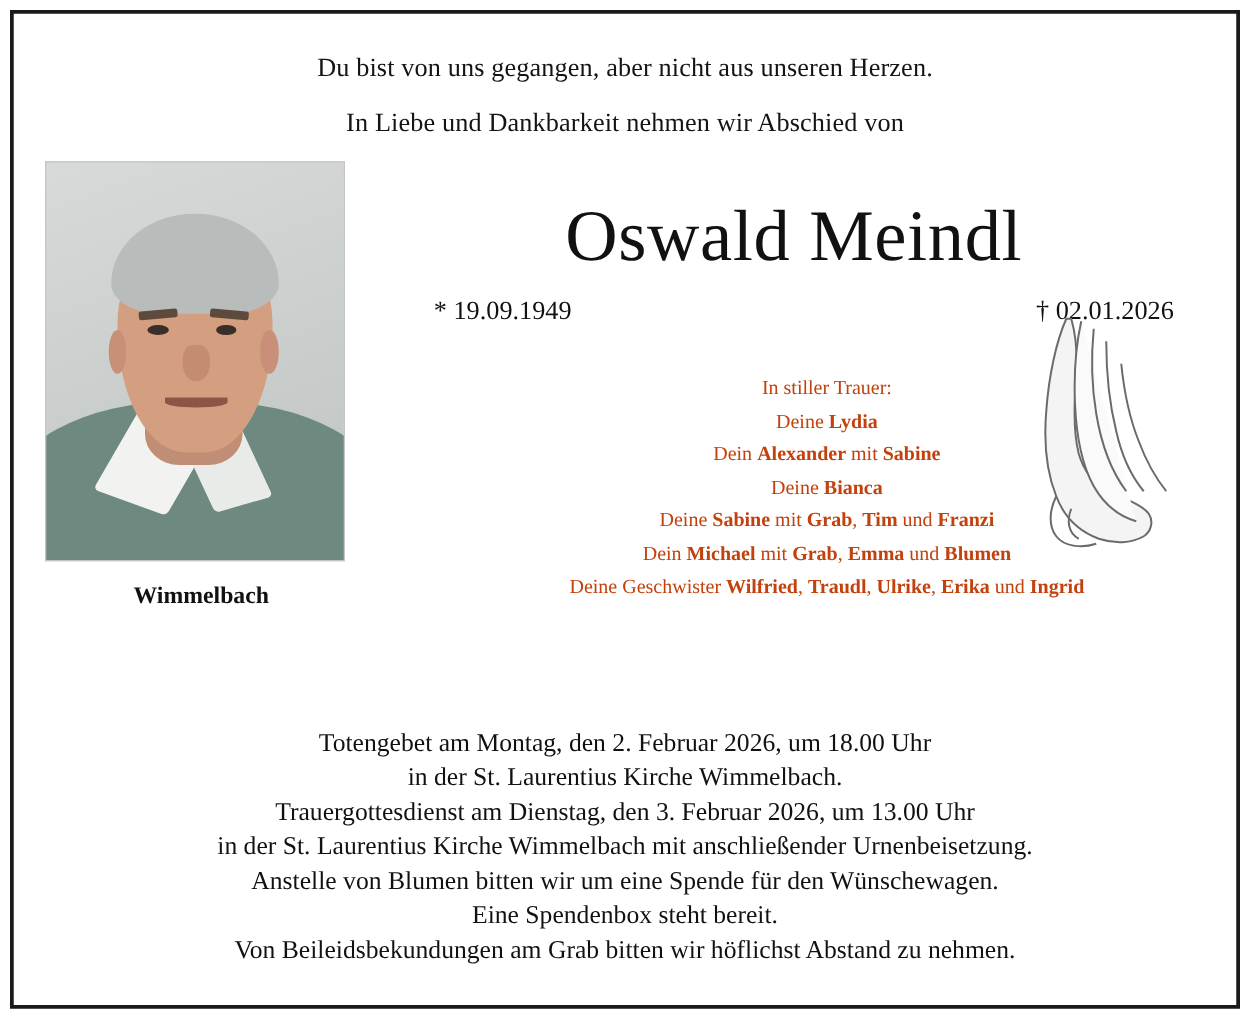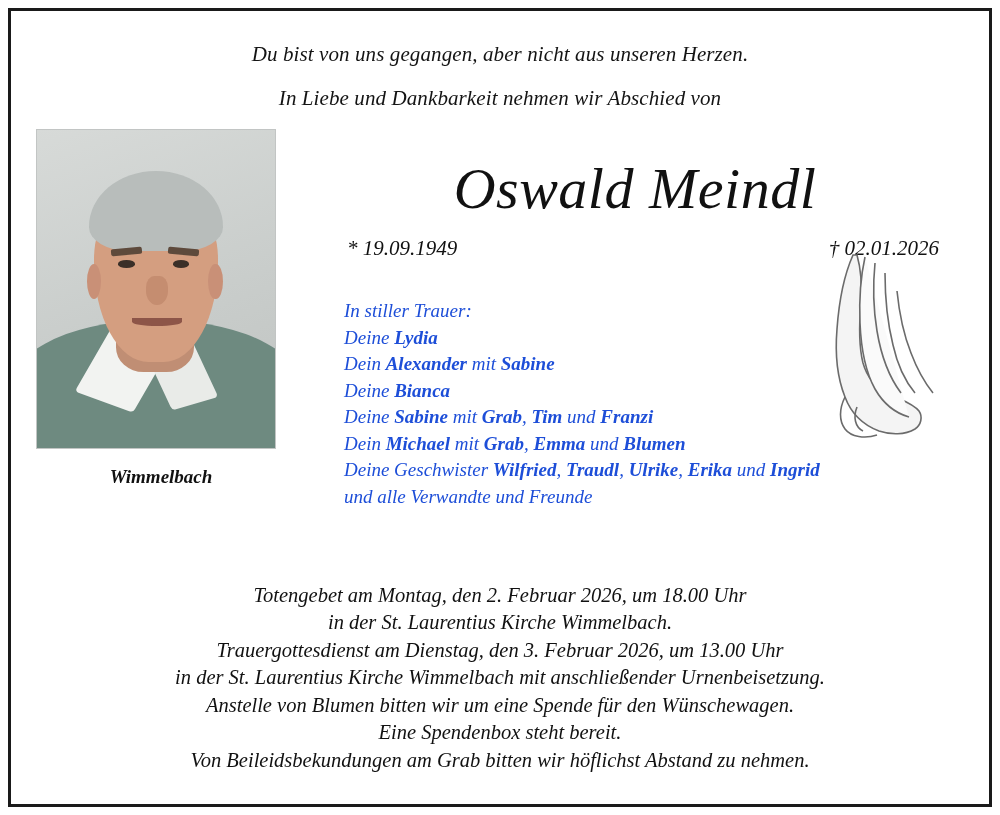--- a/index.html
+++ b/index.html
@@ -9,21 +9,20 @@
   }
   .page {
     width: 1000px;
     height: 815px;
     position: relative;
     background: #ffffff;
     box-sizing: border-box;
     font-family: "Liberation Serif", serif;
     color: #111111;
     overflow: hidden;
-    font-style: italic;
   }
   .border-frame {
     position: absolute;
     left: 8px;
     top: 8px;
     right: 8px;
     bottom: 8px;
     border: 3px solid #1a1a1a;
     box-sizing: border-box;
     pointer-events: none;
@@ -221,25 +220,26 @@
   }
   .date-death {
     position: absolute;
     right: 40px;
     top: 0;
   }
 
   .mourners {
     margin-top: 36px;
     margin-left: 33px;
-    font-size: 19px;
+    font-size: 16px;
     line-height: 26.5px;
-    color: #1d4ed8;
+    color: #c2410c;
     position: relative;
     z-index: 2;
+    text-align: center;
   }
   .mourners div { white-space: nowrap; }
   .mourners b { font-weight: bold; }
 
   
   .hands {
     position: absolute;
     right: 42px;
     top: 118px;
     width: 150px;
@@ -312,21 +312,20 @@
 
         <div class="mourners">
           <div>In stiller Trauer:</div>
           <div id="mourner-rows">
               <div>Deine <b>Lydia</b></div>
               <div>Dein <b>Alexander</b><span> mit </span><b>Sabine</b></div>
               <div>Deine <b>Bianca</b></div>
               <div>Deine <b>Sabine</b><span> mit </span><b>Grab</b><span>, </span><b>Tim</b><span> und </span><b>Franzi</b></div>
               <div>Dein <b>Michael</b><span> mit </span><b>Grab</b><span>, </span><b>Emma</b><span> und </span><b>Blumen</b></div>
               <div>Deine Geschwister <b>Wilfried</b><span>, </span><b>Traudl</b><span>, </span><b>Ulrike</b><span>, </span><b>Erika</b><span> und </span><b>Ingrid</b></div>
-              <div>und alle Verwandte und Freunde</div>
             </div>
         </div>
       </div>
 
     </div>
 
     <div class="footer">
       <div id="footer-lines">
           <div>Totengebet am Montag, den 2. Februar 2026, um 18.00 Uhr</div>
           <div>in der St. Laurentius Kirche Wimmelbach.</div>

